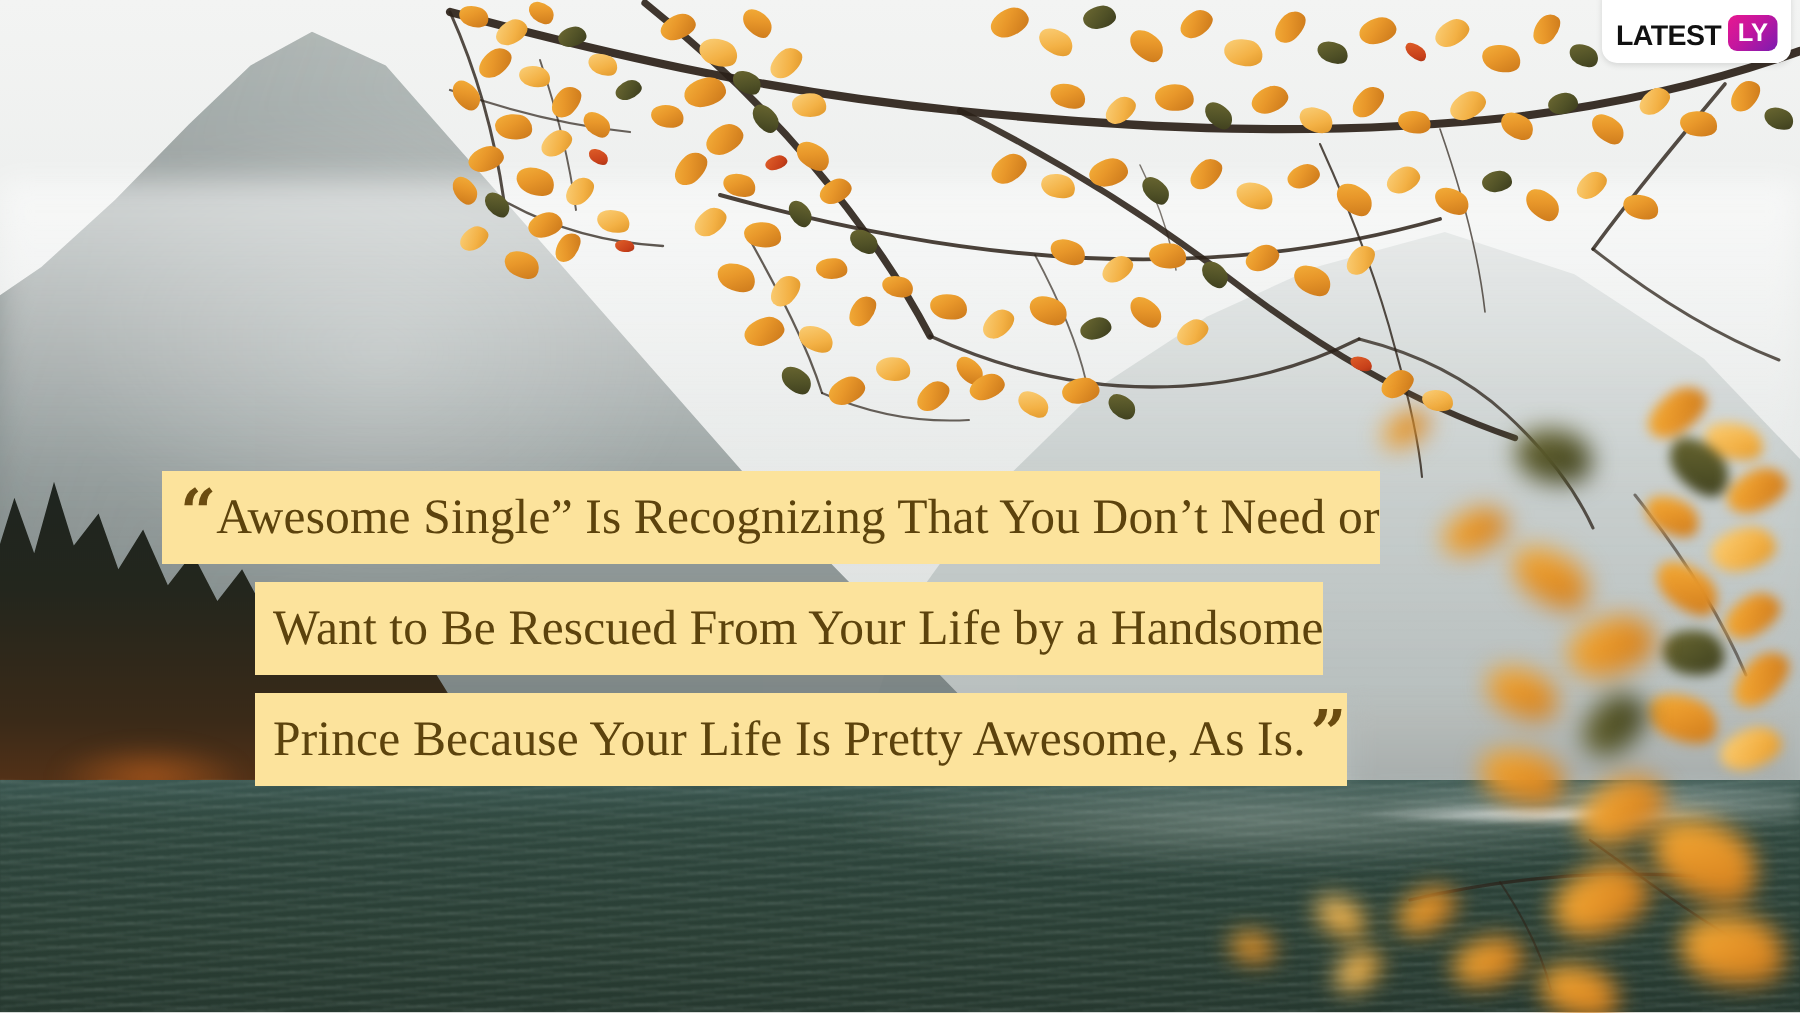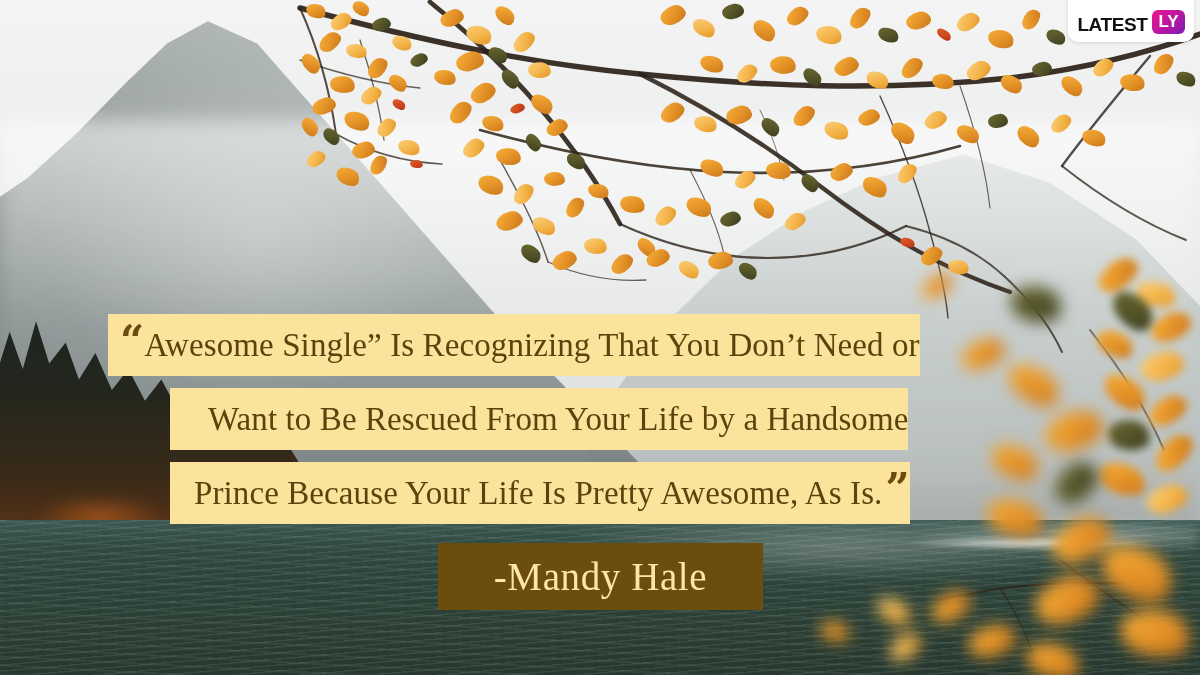--- a/index.html
+++ b/index.html
@@ -138,22 +138,22 @@
   .band {
     position:absolute;
     background:#fce39c;
     display:flex; align-items:center;
     white-space:nowrap;
     color:#5c430d;
     font-family:"Liberation Serif", serif;
     letter-spacing:.1px;
   }
   #band1 { left:108px; top:314px; height:62px; padding-left:12px; font-size:33px; }
-  #band2 { left:170px; top:388px; height:62px; padding-left:38px; font-size:33px; }
-  #band3 { left:170px; top:462px; height:62px; padding-left:24px; font-size:33px; }
+  #band2 { left:170px; top:388px; height:62px; padding-left:12px; font-size:33px; }
+  #band3 { left:170px; top:462px; height:62px; padding-left:12px; font-size:33px; }
 
   .qmark {
     font-family:"DejaVu Serif", serif;
     font-weight:bold;
     color:#6b4c10;
     font-size:42px;
     line-height:0;
     position:relative;
     top:-3px;
   }
@@ -430,22 +430,19 @@
 
   <div id="band2" class="band">
     <span>Want to Be Rescued From Your Life by a Handsome</span>
   </div>
 
   <div id="band3" class="band">
     <span>Prince Because Your Life Is Pretty Awesome, As Is.</span>
     <span class="qmark close">”</span>
   </div>
 
-  <div id="author">
-    <span>-Mandy Hale</span>
-  </div>
 
   <div id="logo">
     <span id="logo-latest">LATEST</span>
     <span id="logo-ly">LY</span>
   </div>
 
 </div>
 
 </body></html>

